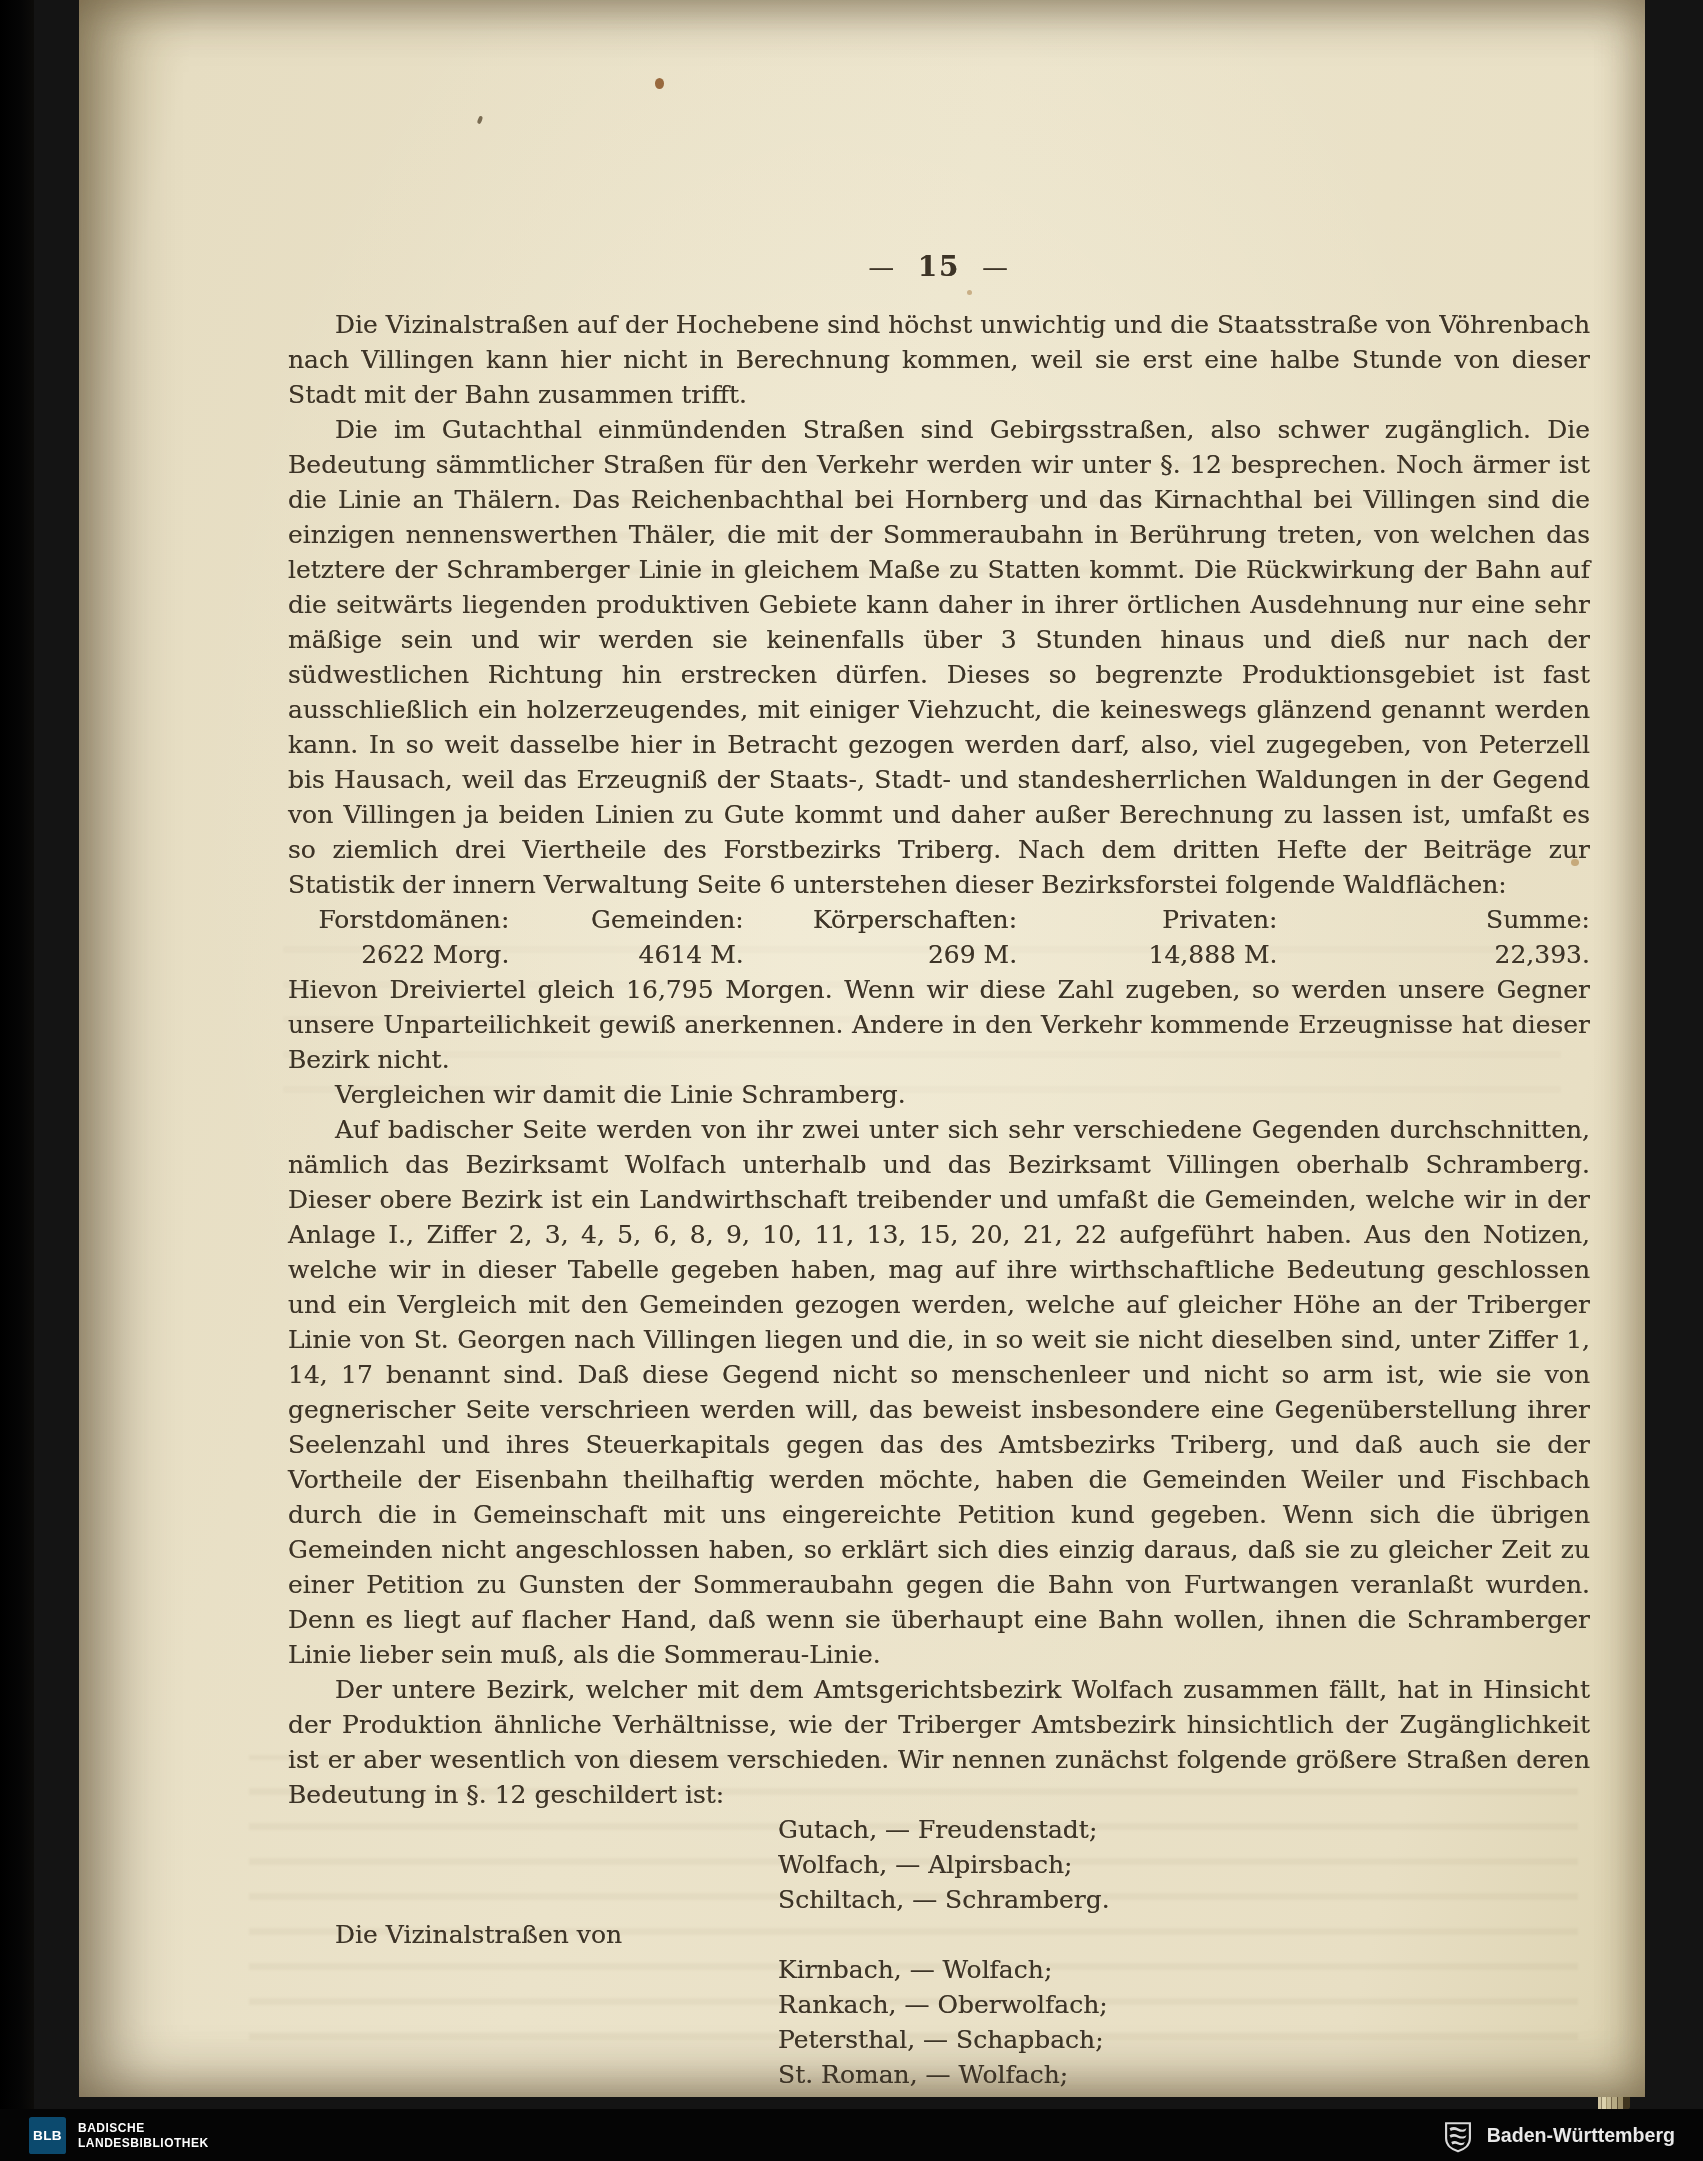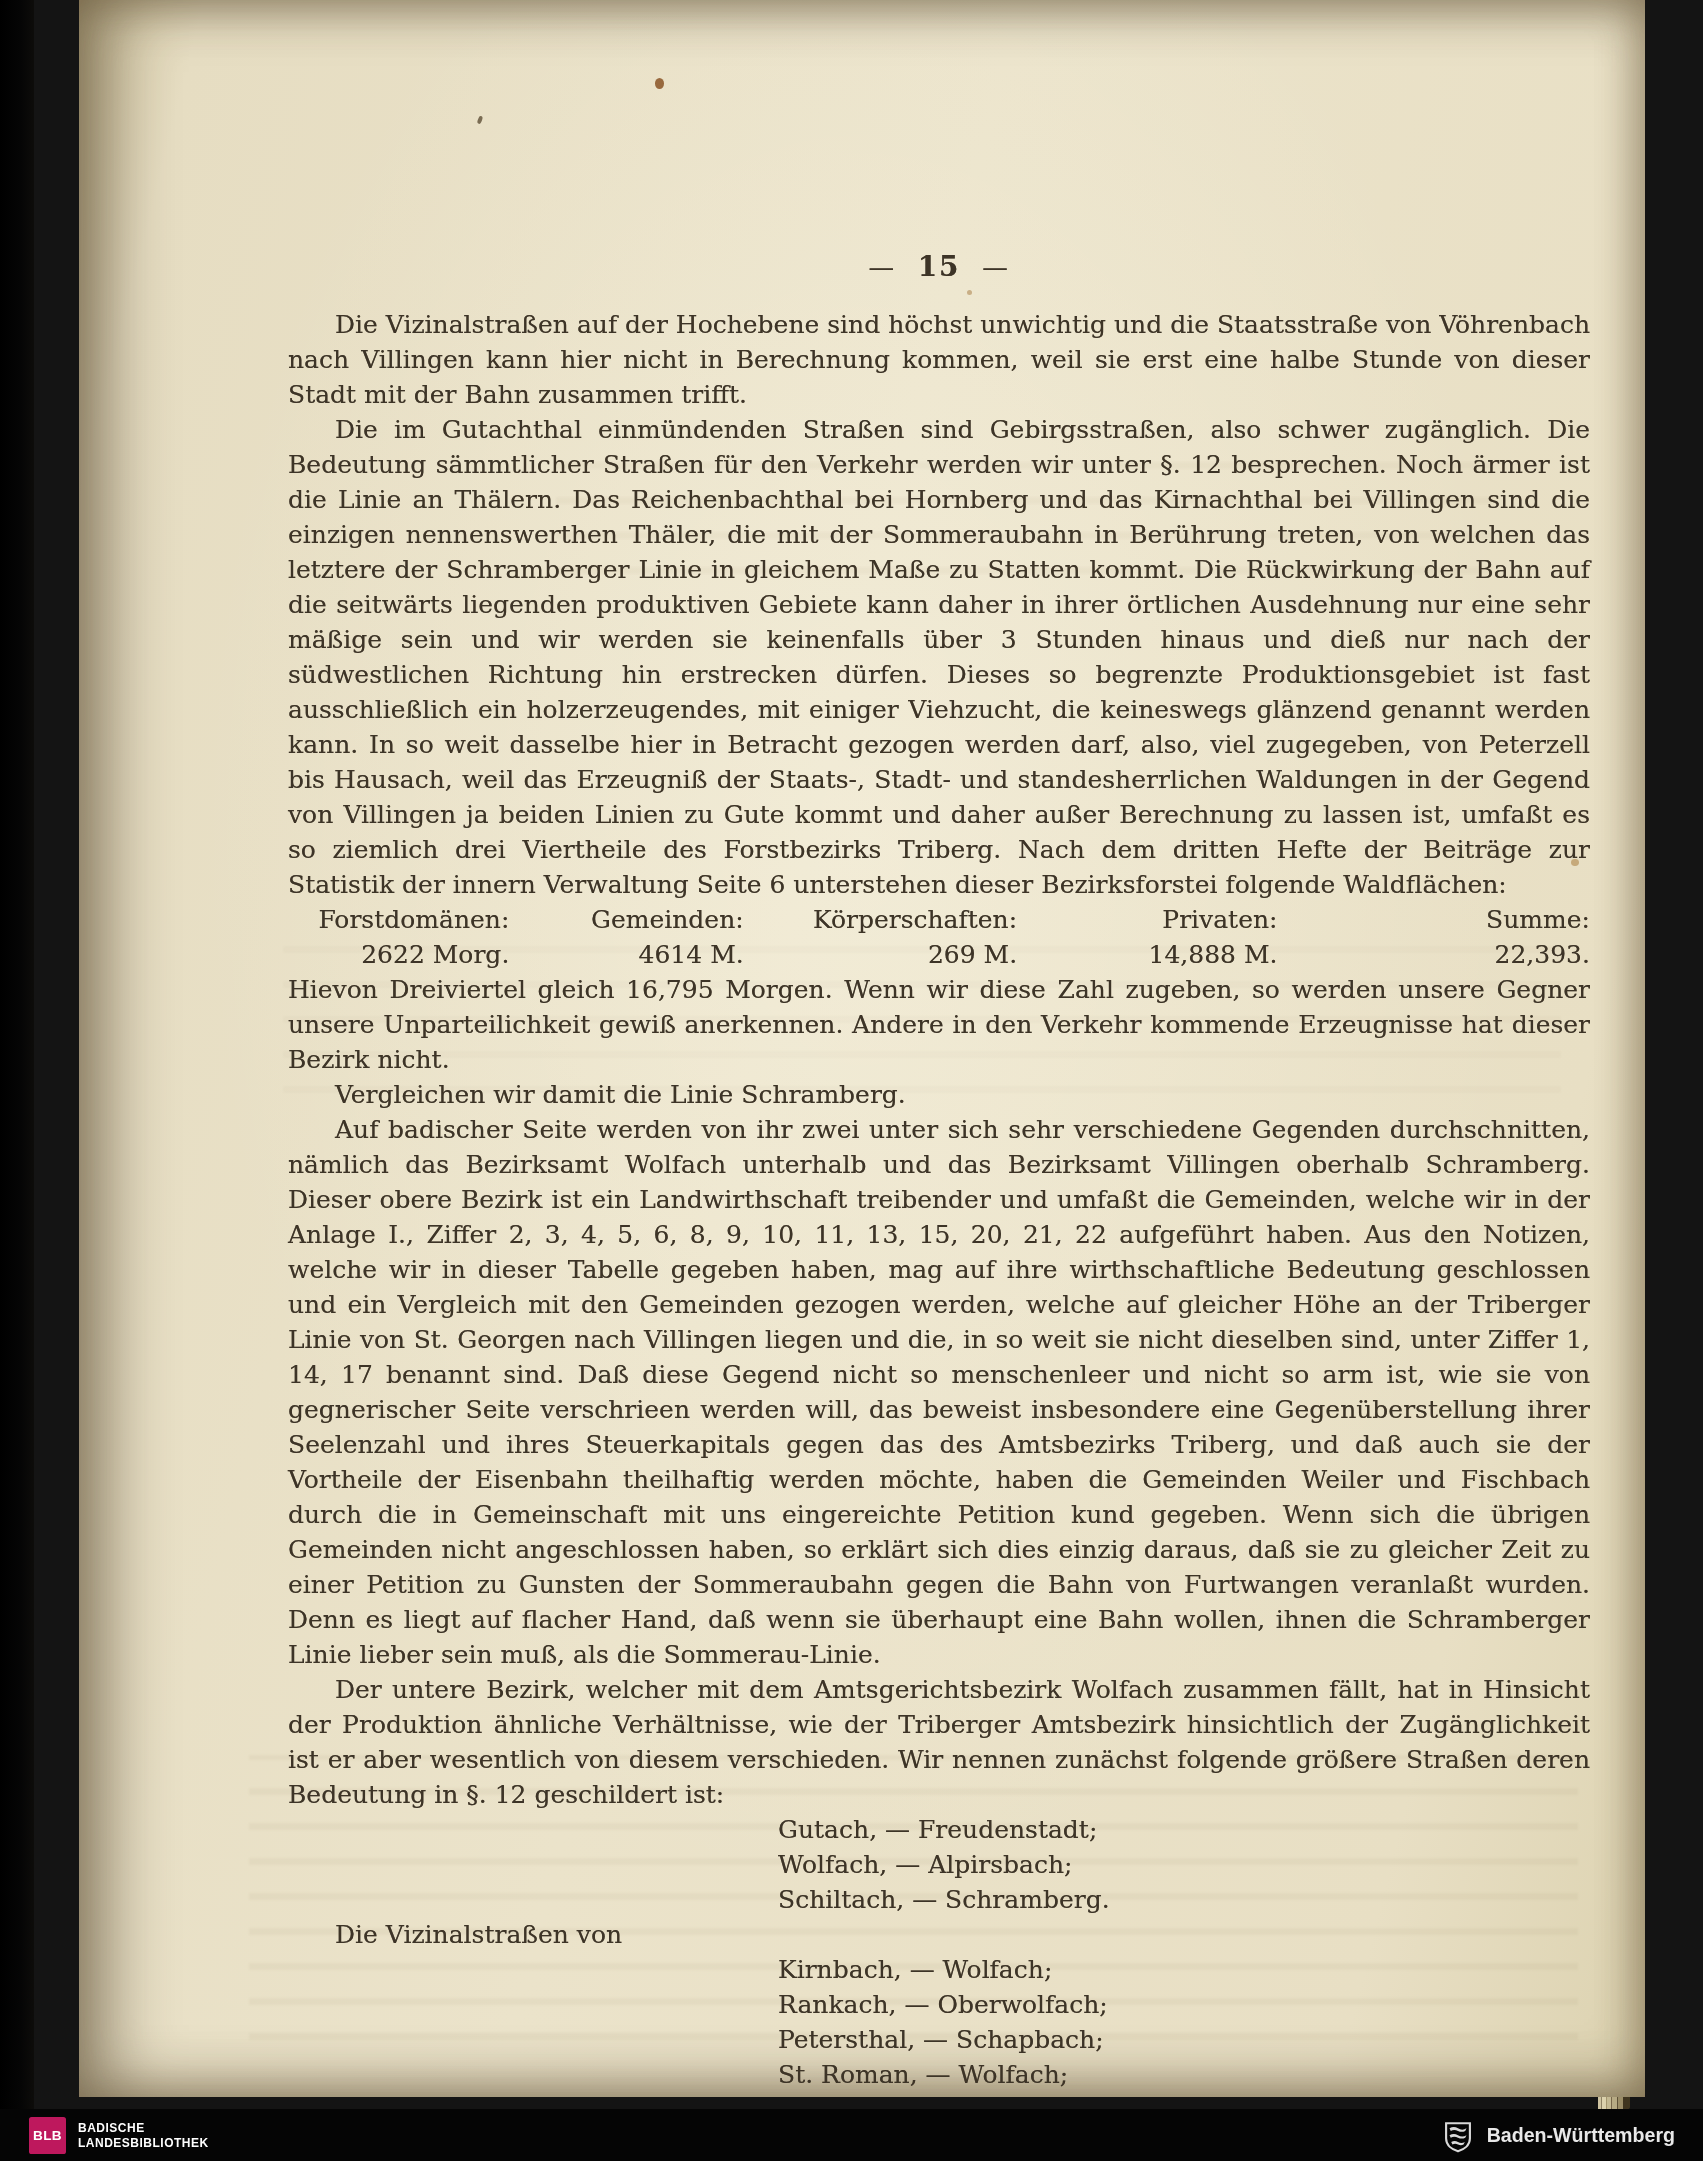--- a/index.html
+++ b/index.html
@@ -91,21 +91,21 @@
 
   .footer-bar {
     position:absolute; left:0; bottom:0; width:1704px; height:53px;
     background:#050505;
     display:flex; align-items:center; justify-content:space-between;
     box-sizing:border-box; padding:0 29px;
     font-family:"Liberation Sans", sans-serif;
   }
   .footer-left { display:flex; align-items:center; gap:12px; }
   .blb-logo {
-    width:37px; height:37px; background:#be185d; border-radius:2.6px;
+    width:37px; height:37px; background:#0c4a6e; border-radius:2.6px;
     display:flex; align-items:center; justify-content:center;
     color:#fff; font-weight:bold; font-size:13.6px; letter-spacing:0.4px;
   }
   .lib-name { color:#fff; font-weight:bold; font-size:12px; line-height:1.25; letter-spacing:0.5px; }
   .footer-right { display:flex; align-items:center; gap:12px;font-weight:bold; }
   .bw-label { color:#e8e8e8; font-size:19.6px; }
   .bw-crest { width:34px; height:34px; display:block; }
 </style>
 </head>
 <body>

